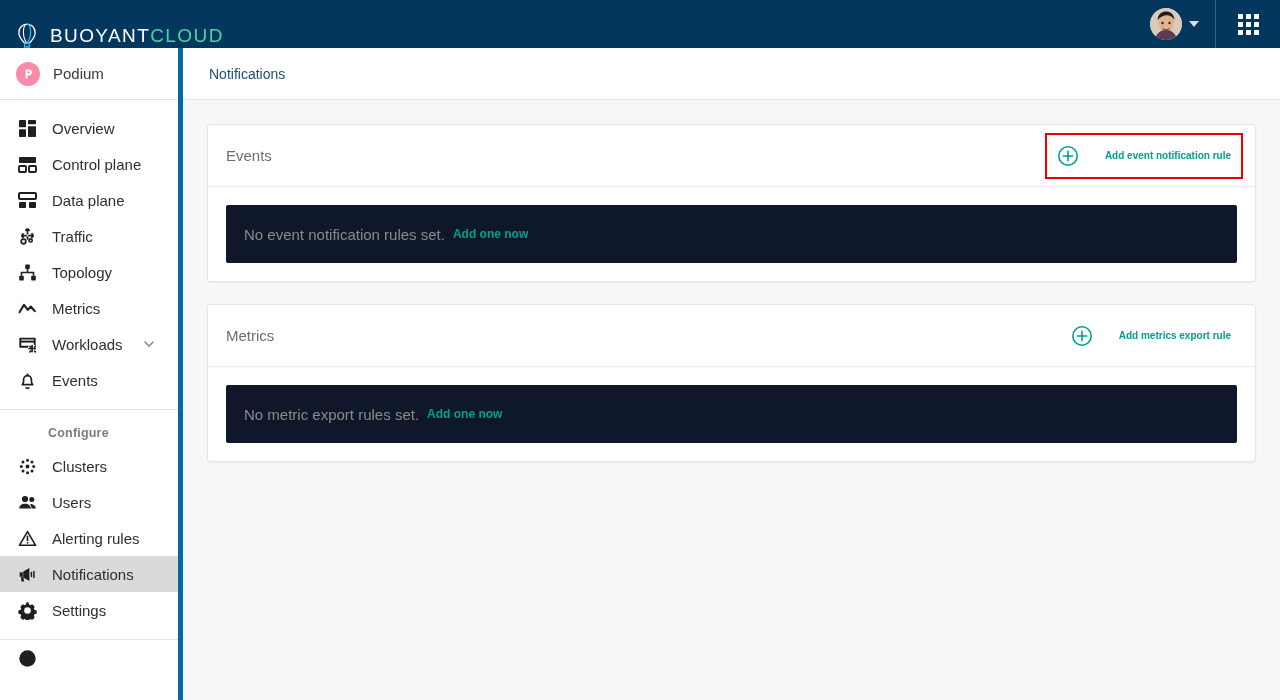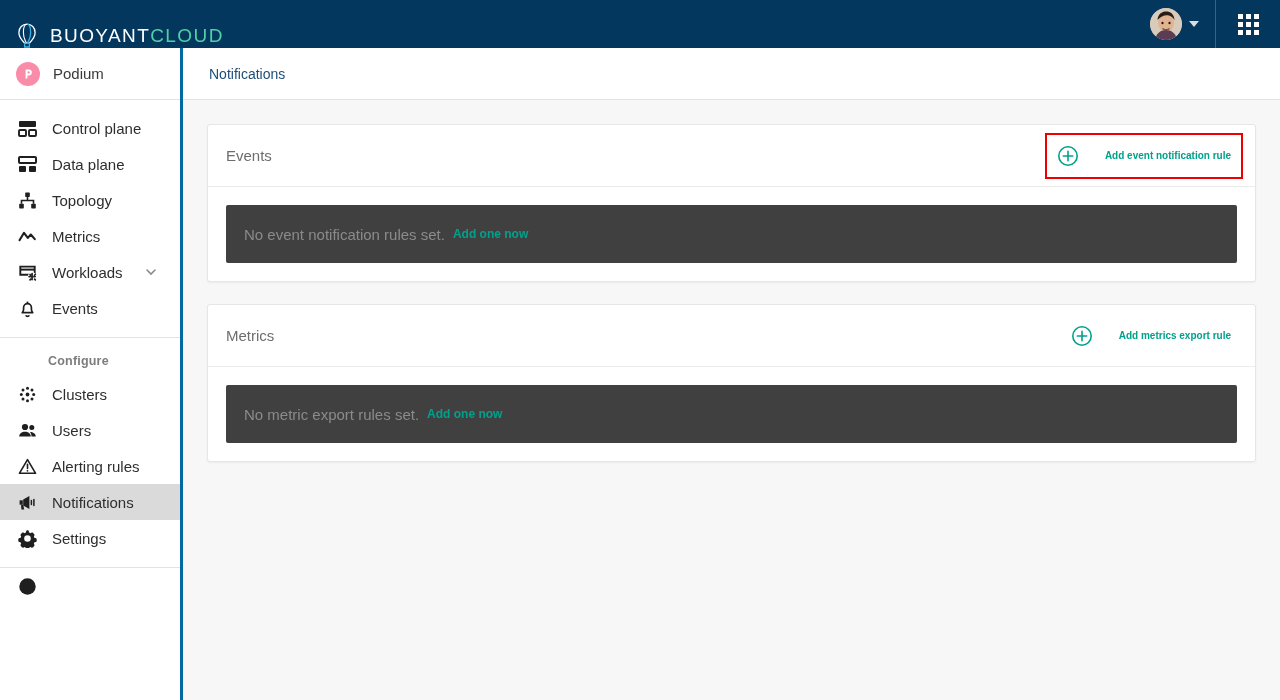--- a/index.html
+++ b/index.html
@@ -54,21 +54,21 @@
   }
   .apps-grid i { background: #ffffff; display: block; width: 5px; height: 5px; }
 
   
   .body { flex: 1 1 auto; display: flex; min-height: 0; }
 
   
   .sidebar {
     width: 183px; flex: 0 0 183px;
     background: #ffffff;
-    border-right: 3px solid #0369a1;
+    border-right: 5px solid #0369a1;
     overflow: hidden;
     display: flex; flex-direction: column;
   }
   .org-row {
     height: 52px; display: flex; align-items: center; gap: 13px;
     padding-left: 16px; border-bottom: 1px solid #e3e3e3;
   }
   .org-logo {
     width: 24px; height: 24px; border-radius: 50%;
     background: #f98ca8; display: flex; align-items: center; justify-content: center;
@@ -129,21 +129,21 @@
     color: #00a18c; font-size: 10px; font-weight: 700;
     padding: 6px 6px;
   }
   .add-link .plus { display: flex; }
   .highlight-box {
     outline: 2px solid #ee0000;
     outline-offset: 4px;
   }
   .card-body { padding: 18px; }
   .empty {
-    background: #404040;
+    background: #0f172a;
     border-radius: 2px;
     height: 58px;
     display: flex; align-items: center;
     padding-left: 18px; gap: 8px;
   }
   .empty-text { font-size: 15px; color: #8b8b8b; }
   .empty-link { font-size: 12px; color: #00a18c; font-weight: 700; }
 </style>
 </head>
 <body>
@@ -207,20 +207,31 @@
             <circle cx="8" cy="8" r="8" fill="#f98ca8"></circle>
             <path d="M5.6 12.6V3.6h3.2c1.9 0 3.1 1.1 3.1 2.9 0 1.8-1.2 2.9-3.1 2.9H7.4v3.2z" fill="#ffffff"></path>
             <circle cx="8.6" cy="6.5" r="1.15" fill="#f98ca8"></circle>
           </svg>
         </span>
         <span class="org-name">Podium</span>
       </div>
 
       <div class="nav">
 
+        <div class="nav-item">
+          <span class="nav-ico">
+            <svg width="19" height="19" viewBox="0 0 19 19" fill="currentColor">
+              <rect x="1" y="1" width="7" height="7.2" rx="0.8"></rect>
+              <rect x="10" y="1" width="8" height="4.2" rx="0.8"></rect>
+              <rect x="10" y="7.2" width="8" height="10.8" rx="0.8"></rect>
+              <rect x="1" y="10.2" width="7" height="7.8" rx="0.8"></rect>
+            </svg>
+          </span>
+          <span class="nav-label">Overview</span>
+        </div>
 
         <div class="nav-item">
           <span class="nav-ico">
             <svg width="19" height="19" viewBox="0 0 19 19" fill="currentColor">
               <rect x="1" y="2" width="17" height="6" rx="1"></rect>
               <rect x="1" y="11" width="7" height="6" rx="1" fill="none" stroke="currentColor" stroke-width="1.9"></rect>
               <rect x="11" y="11" width="7" height="6" rx="1" fill="none" stroke="currentColor" stroke-width="1.9"></rect>
             </svg>
           </span>
           <span class="nav-label">Control plane</span>
@@ -230,20 +241,33 @@
           <span class="nav-ico">
             <svg width="19" height="19" viewBox="0 0 19 19" fill="currentColor">
               <rect x="1" y="2" width="17" height="6" rx="1" fill="none" stroke="currentColor" stroke-width="2"></rect>
               <rect x="1" y="11" width="7" height="6" rx="1"></rect>
               <rect x="11" y="11" width="7" height="6" rx="1"></rect>
             </svg>
           </span>
           <span class="nav-label">Data plane</span>
         </div>
 
+        <div class="nav-item">
+          <span class="nav-ico">
+            <svg width="19" height="19" viewBox="0 0 19 19" fill="none" stroke="currentColor" stroke-width="1.7">
+              <path d="M9.5 1.6v6M9.5 1.6 7.4 3.9M9.5 1.6l2.2 2.3"></path>
+              <path d="M3.4 8.6h5.3M3.4 8.6 5.6 6.4M3.4 8.6l2.2 2.2"></path>
+              <path d="M15.6 8.6h-5.4M15.6 8.6l-2.2-2.2M15.6 8.6l-2.2 2.2"></path>
+              <circle cx="5.5" cy="14.5" r="2.3"></circle>
+              <path d="M9.5 9.3v3.4"></path>
+              <circle cx="12.6" cy="13.4" r="1.6"></circle>
+            </svg>
+          </span>
+          <span class="nav-label">Traffic</span>
+        </div>
 
         <div class="nav-item">
           <span class="nav-ico">
             <svg width="19" height="19" viewBox="0 0 19 19" fill="currentColor">
               <rect x="7.2" y="1.4" width="4.6" height="4.6" rx="0.7"></rect>
               <rect x="1.2" y="12.8" width="4.6" height="4.6" rx="0.7"></rect>
               <rect x="13.2" y="12.8" width="4.6" height="4.6" rx="0.7"></rect>
               <path d="M9.5 6.1v3.4M3.5 12.7V9.5h12v3.2" stroke="currentColor" stroke-width="1.6" fill="none"></path>
             </svg>
           </span>

